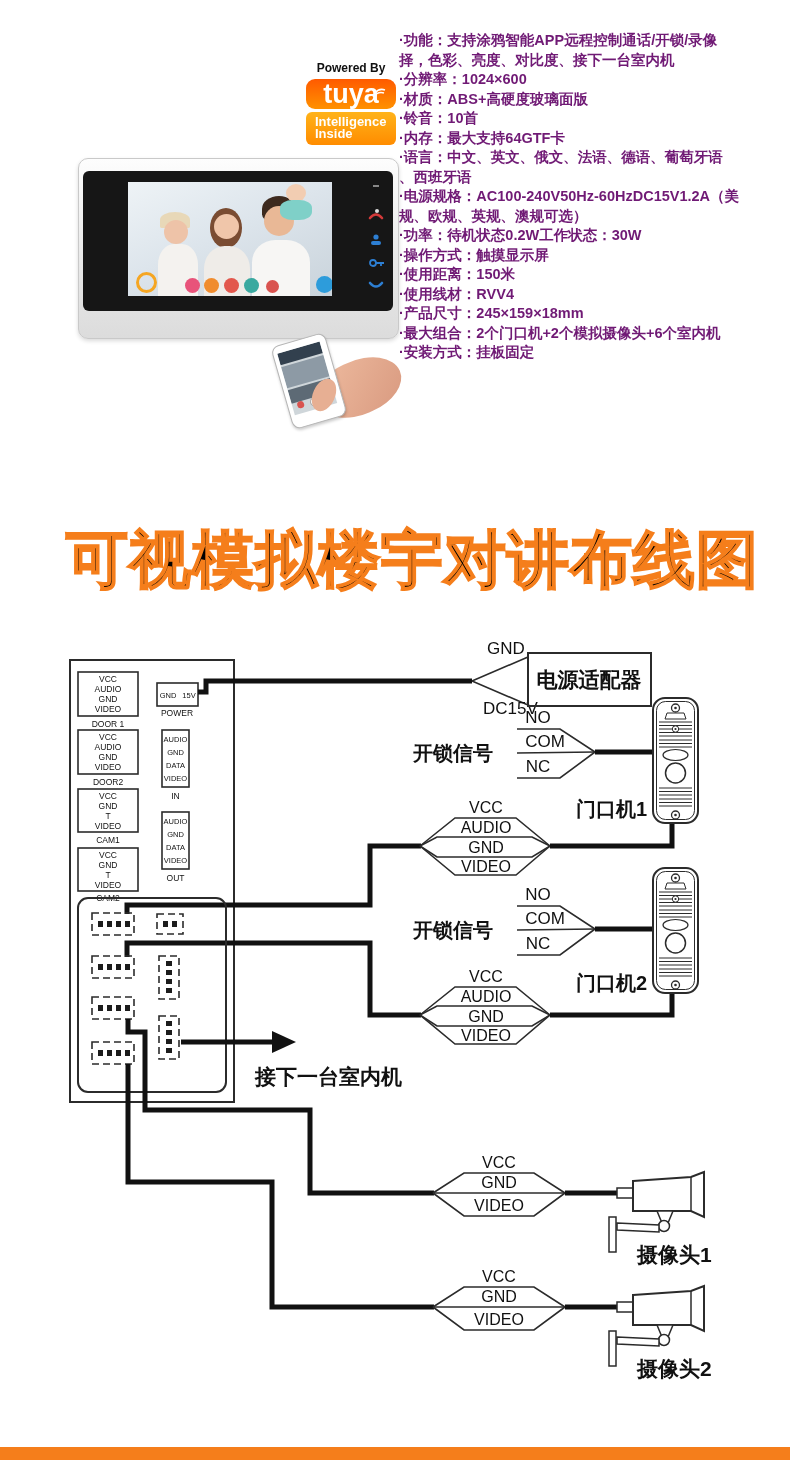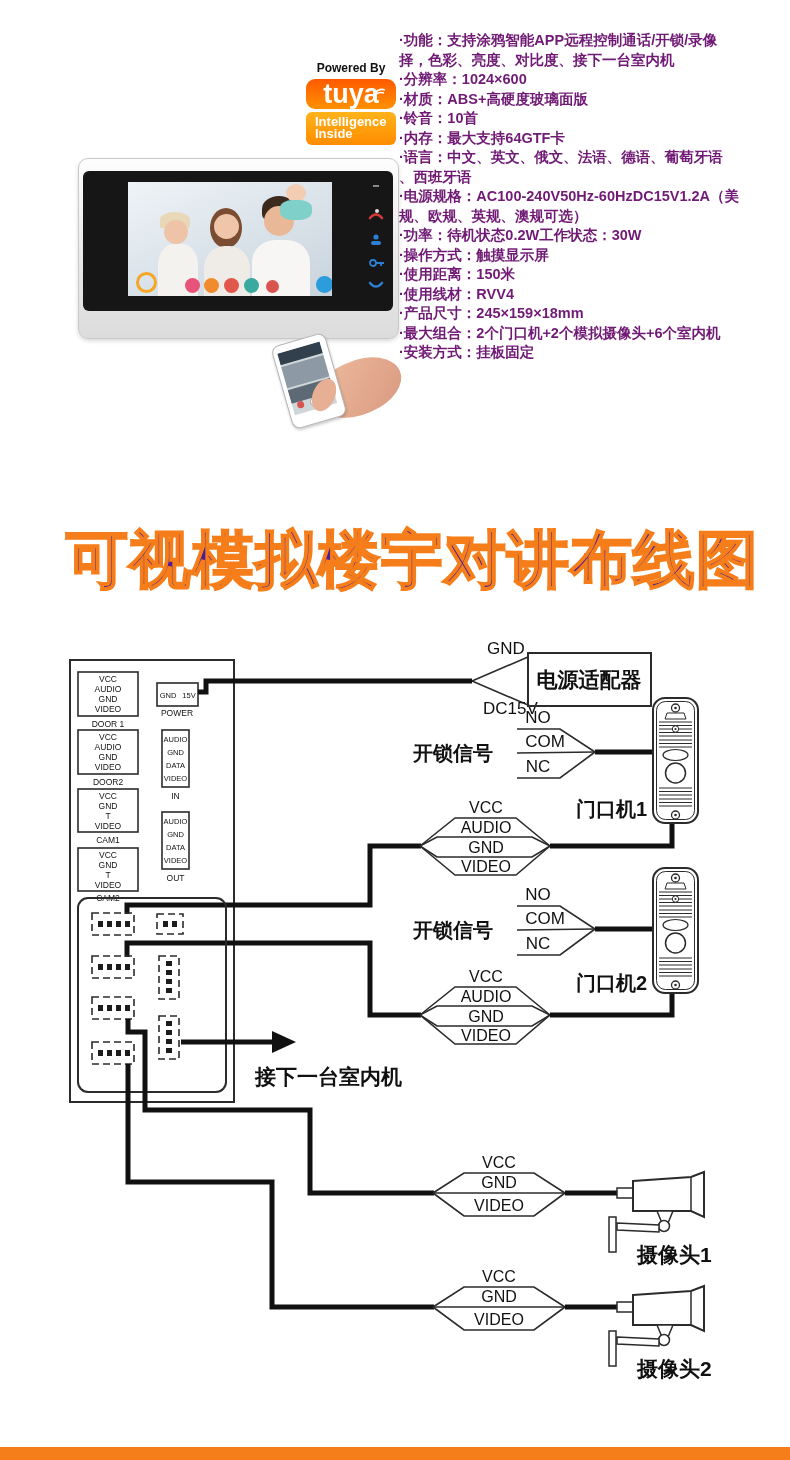--- a/index.html
+++ b/index.html
@@ -44,21 +44,21 @@
   .phone{left:16px;top:0px;width:54px;height:84px;background:#fff;border:1px solid #b5b5b5;border-radius:8px;
          transform:rotate(-16deg);box-shadow:0 2px 3px rgba(0,0,0,.2);}
   .phone-screen{left:4px;top:7px;width:44px;height:64px;background:#cfd6da;overflow:hidden;}
   .ph-head{height:12px;background:#32404e;}
   .ph-row1{height:22px;background:#8d9aa5;margin-top:2px;}
   .ph-row2{height:14px;background:#5d6a75;margin-top:2px;}
   .ph-btns{position:absolute;bottom:3px;left:0;width:100%;display:flex;justify-content:space-evenly;}
   .ph-dot{width:7px;height:7px;border-radius:50%;}
 
   
-  .title{left:66px;top:518px;font-size:62px;font-weight:900;color:#4c1d95;
+  .title{left:66px;top:518px;font-size:62px;font-weight:900;color:#000000;
          letter-spacing:1px;white-space:nowrap;-webkit-text-stroke:2px #f57e1b;}
 
   
   .diagram{left:0;top:630px;width:790px;height:780px;}
   svg text{fill:#111;}
   .t8{font-size:8.5px;font-weight:500;}
   .t7{font-size:7.5px;font-weight:500;}
   .t16{font-size:16px;font-weight:500;}
   .t17{font-size:17px;font-weight:500;}
   .t20{font-size:20px;font-weight:600;}

